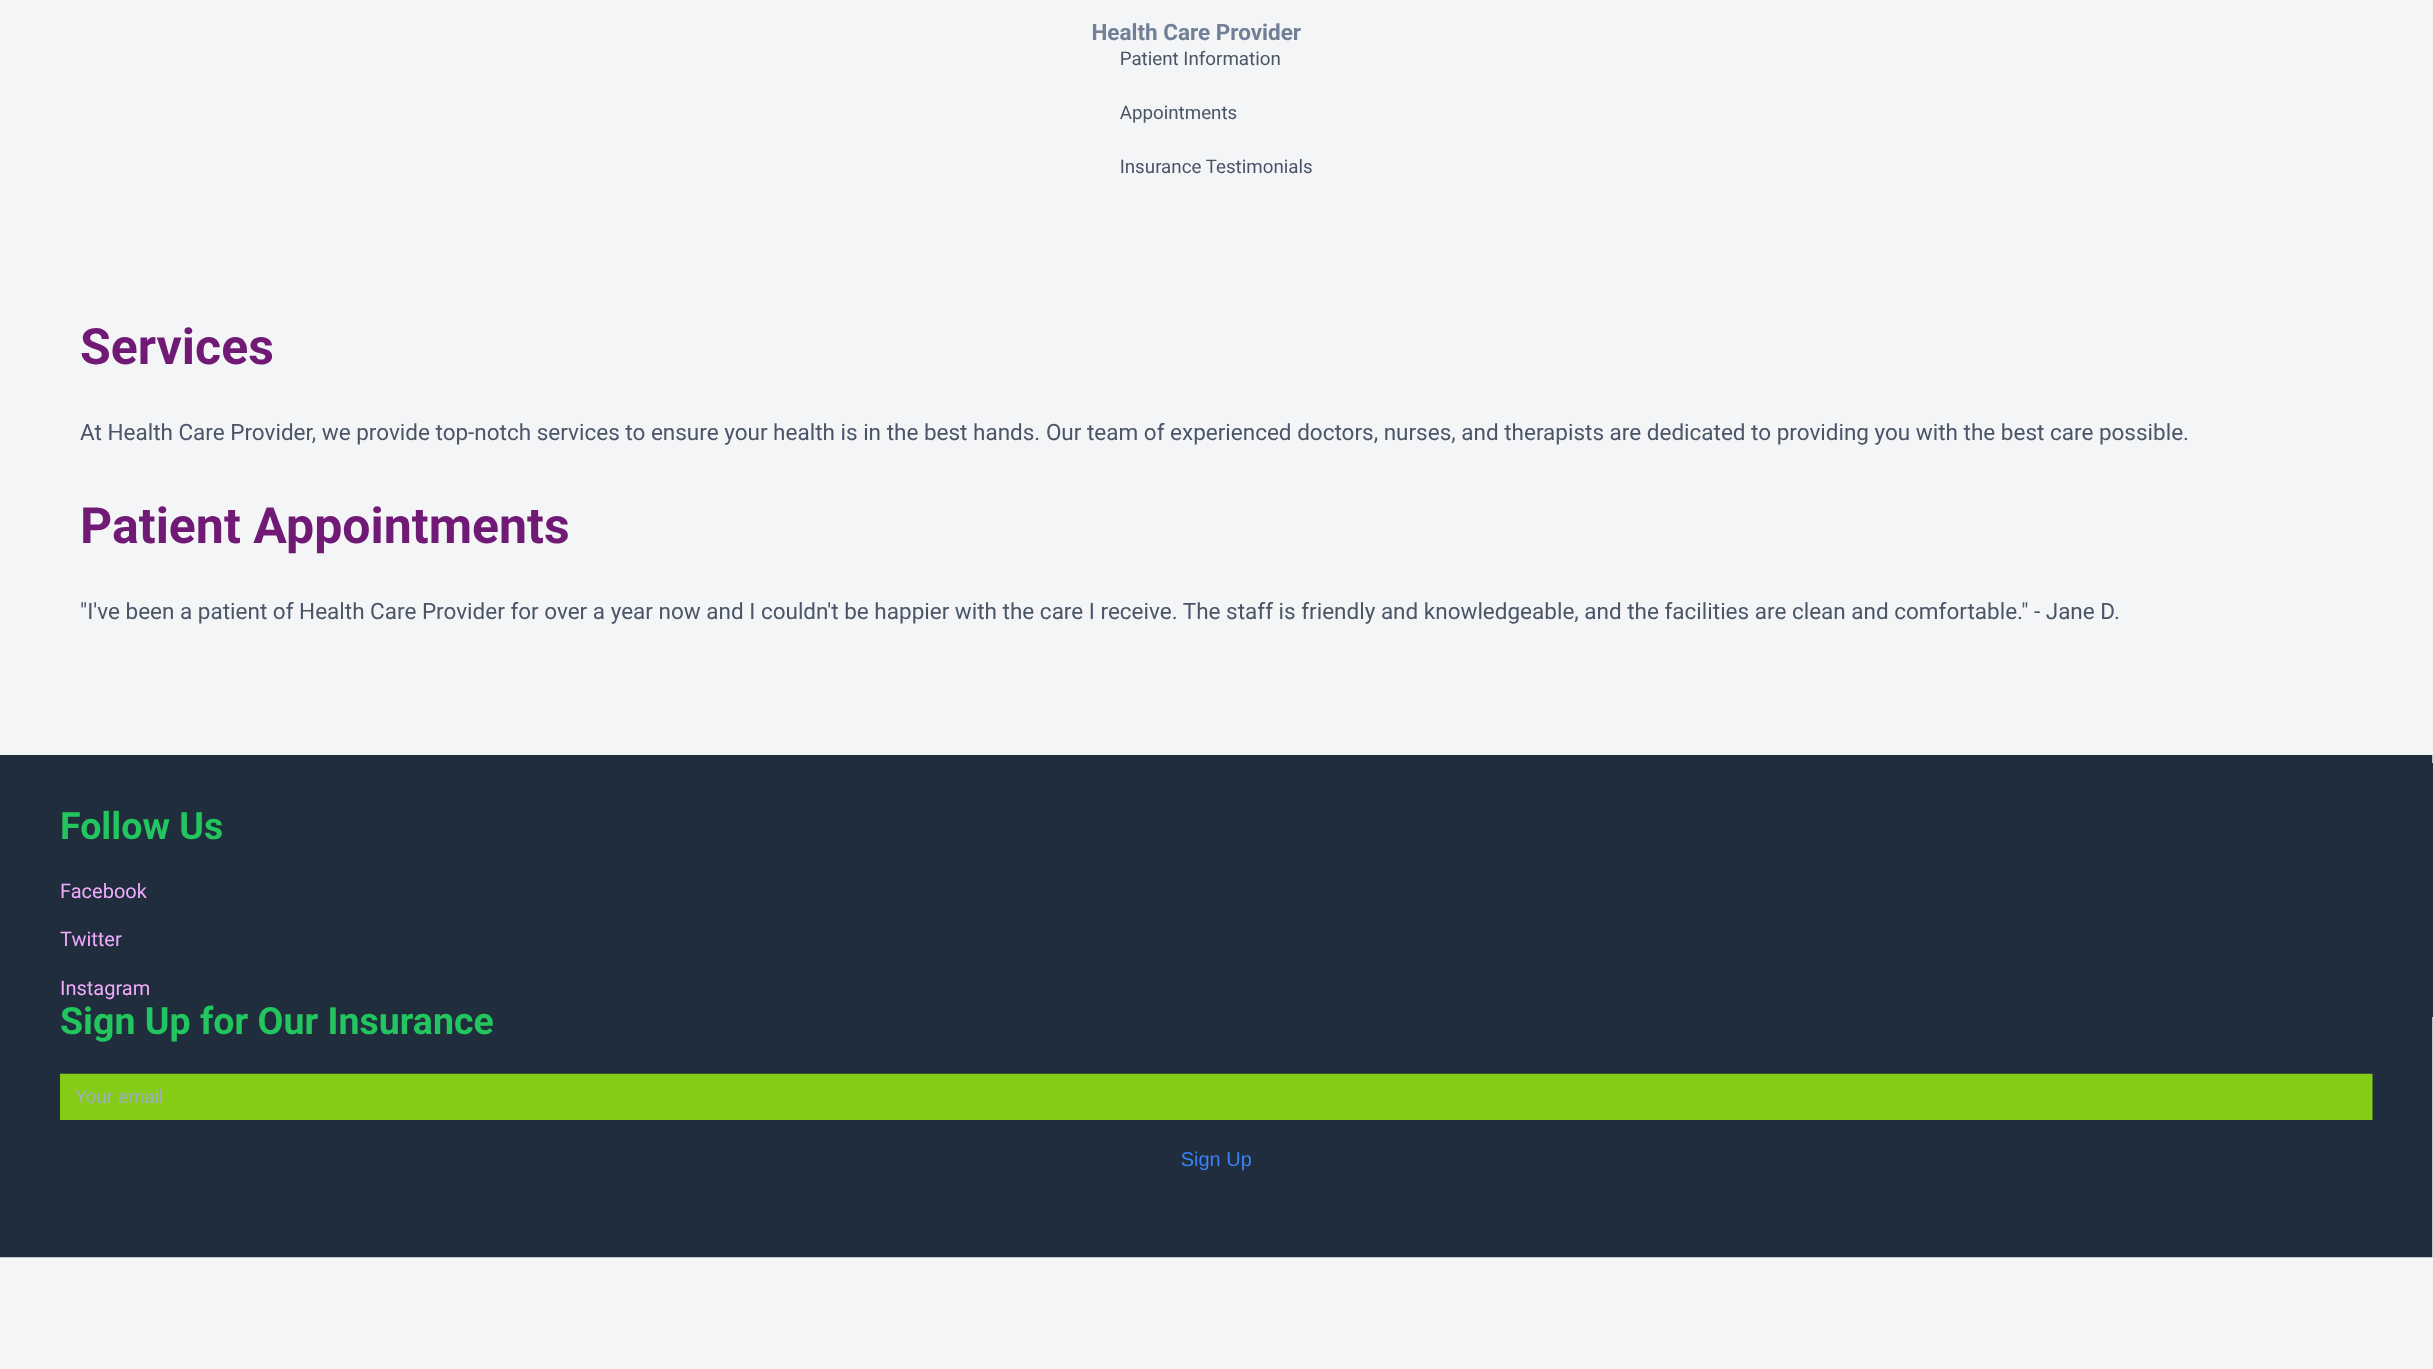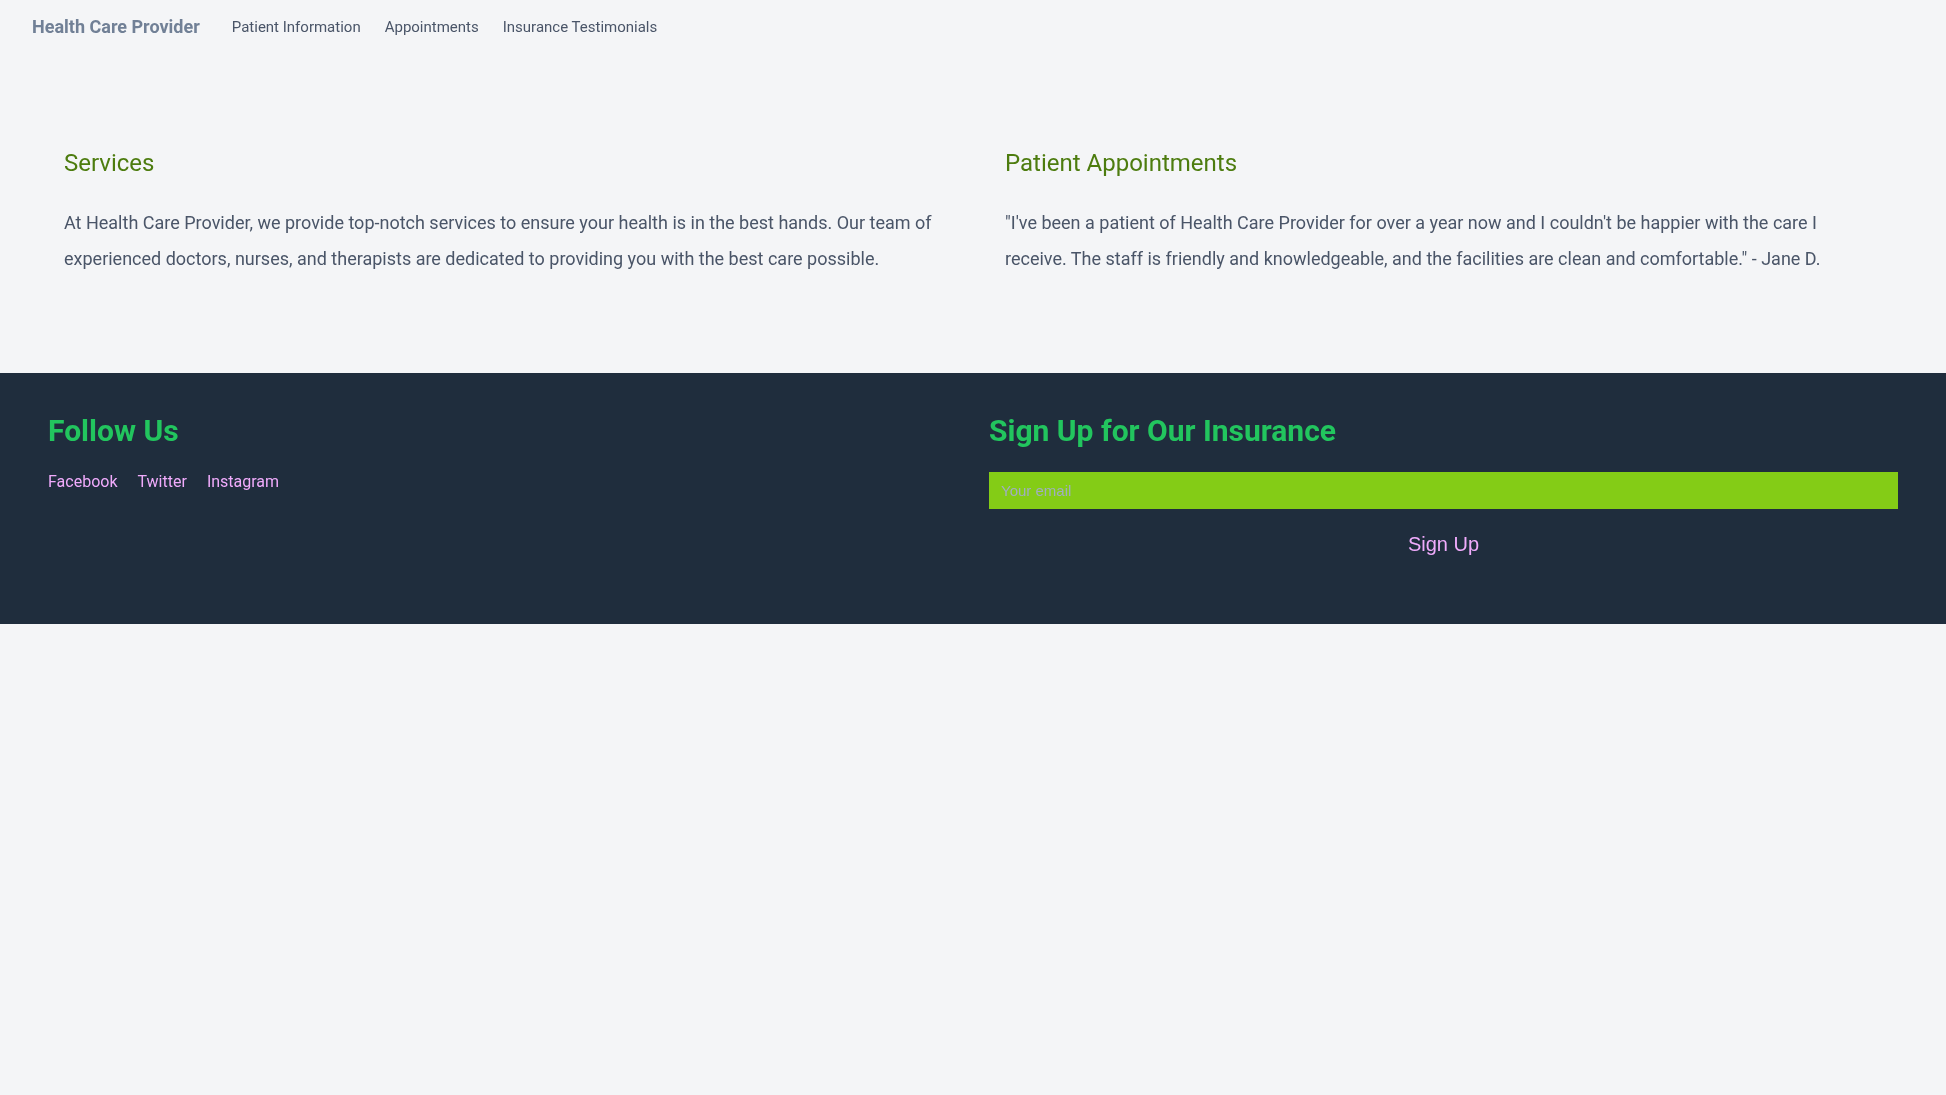--- a/index.html
+++ b/index.html
@@ -1,18 +1,19 @@
 <!DOCTYPE html>
 <html><head>
   <meta charset="utf-8">
   <style>
     * {
       box-sizing: border-box;
       margin: 0;
       padding: 0;
+      flex-direction: column;
     }
 
     body {
       font-family: -apple-system, BlinkMacSystemFont, 'Segoe UI', Roboto, Helvetica, Arial, sans-serif;
       background-color: #f4f5f7;
       color: #1a202c;
     }
 
     
     nav {
@@ -51,24 +52,24 @@
     }
 
     .services-section,
     .testimonials-section {
       flex: 1;
       padding: 16px 32px;
     }
 
     .services-section h2,
     .testimonials-section h2 {
-      font-size: 24px;
-      font-weight: 400;
+      font-size: 40px;
+      font-weight: 700;
       margin-bottom: 28px;
-      color: #4d7c0f;
+      color: #701a75;
     }
 
     .services-section p,
     .testimonials-section p {
       font-size: 18px;
       line-height: 2;
       color: #4a5568;
     }
 
     
@@ -123,22 +124,22 @@
       outline: none;
     }
 
     .newsletter-form input::placeholder {
       color: #a0aec0;
     }
 
     .newsletter-form button {
       background-color: transparent;
       border: none;
-      color: #f0abfc;
-      font-size: 20px;
+      color: #3b82f6;
+      font-size: 16px;
       cursor: pointer;
       padding: 8px 24px;
     }
   </style>
 </head>
 <body>
 
 <nav>
   <span class="nav-brand">Health Care Provider</span>
   <ul class="nav-links">

